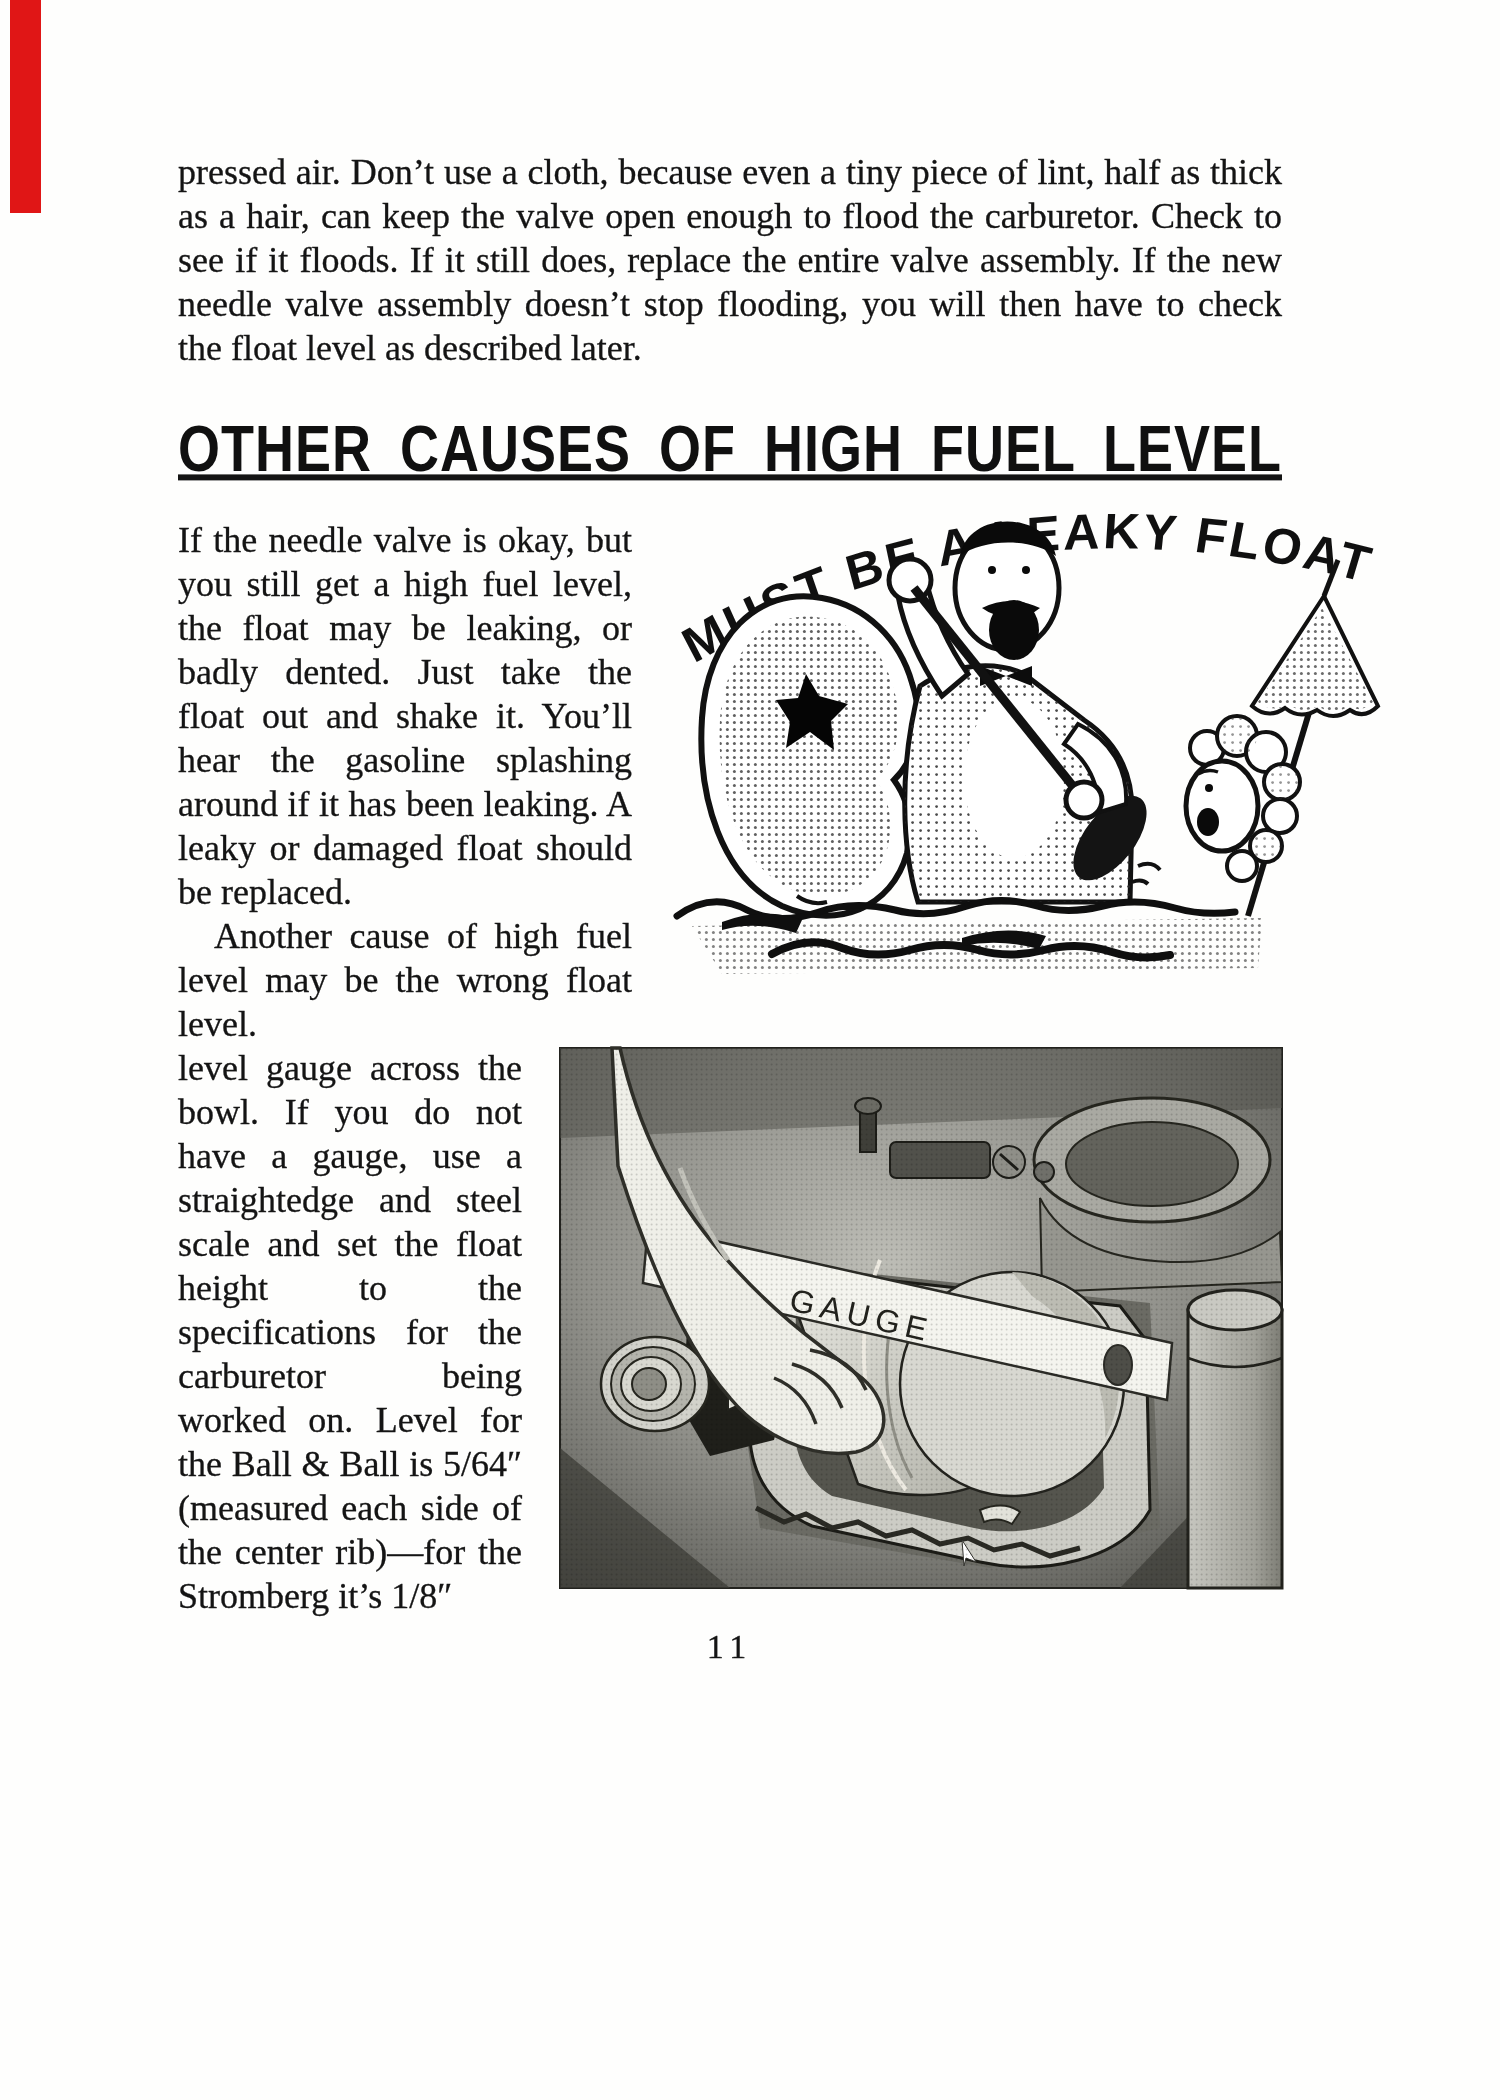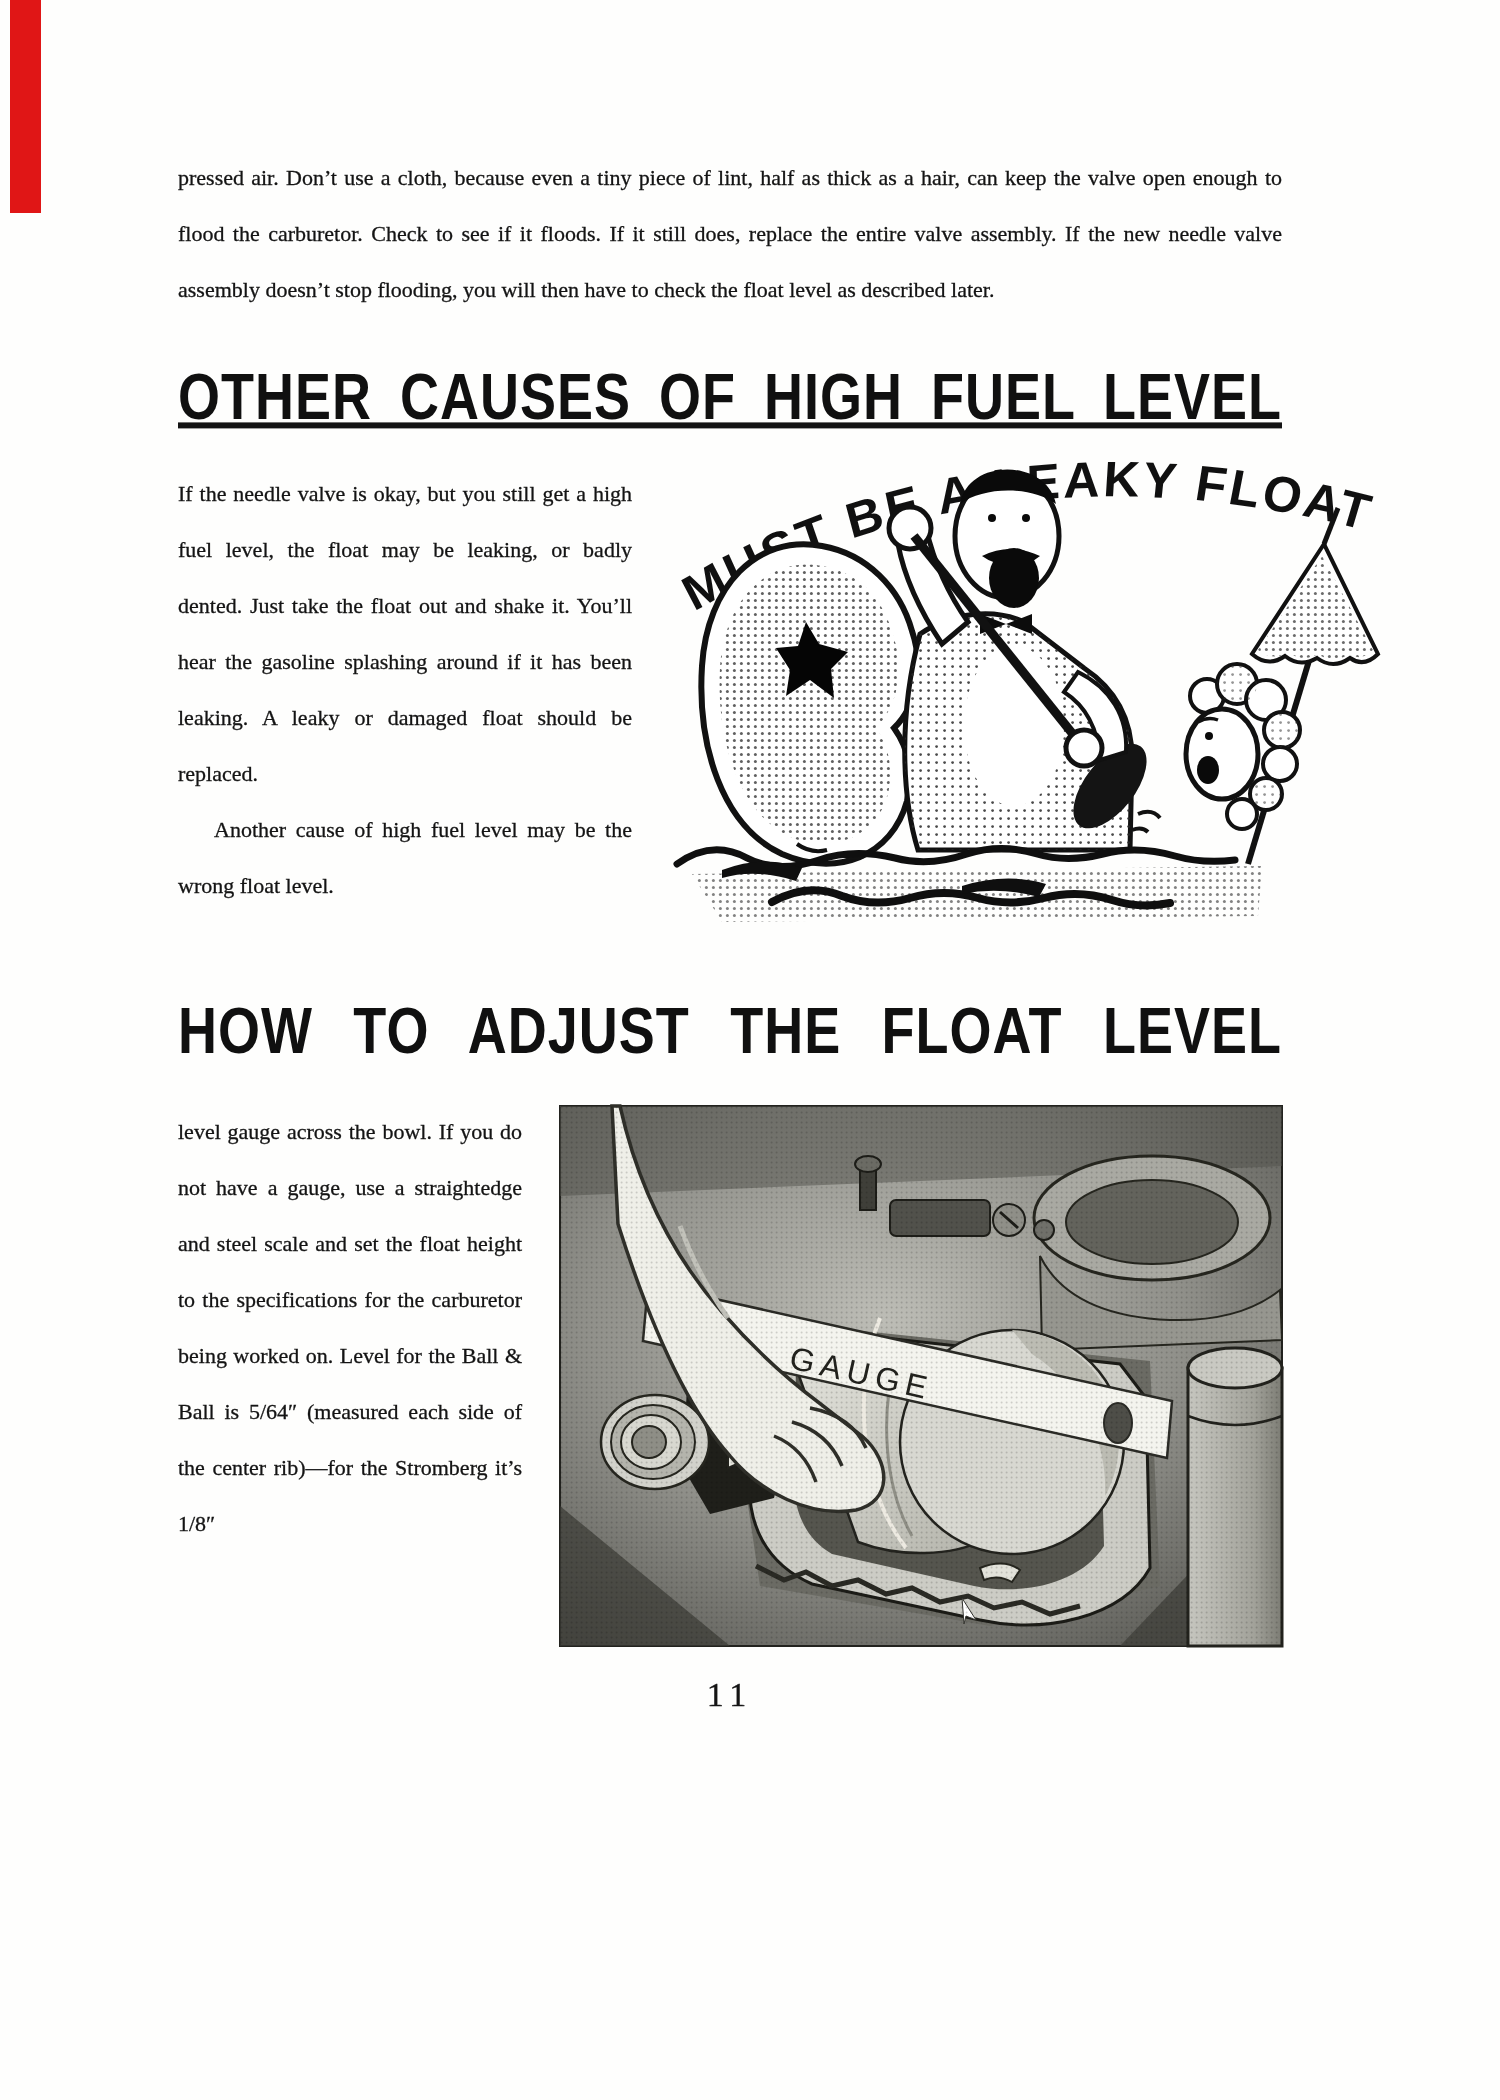--- a/index.html
+++ b/index.html
@@ -10,21 +10,21 @@
   }
   svg{overflow:visible;display:block;}
   .red-strip{
     position:absolute;left:10px;top:0;width:31px;height:213px;
     background:#e01616;
   }
   .content{
     position:absolute;left:178px;top:150px;width:1104px;
   }
   .bodytext{
-    font-size:22px;line-height:56px;text-align:justify;margin:0;
+    font-size:36px;line-height:44px;text-align:justify;margin:0;
     -webkit-text-stroke:0.3px #141414;
   }
   .ind{text-indent:36px;}
   .headwrap1{margin:42px 0 46px 0;text-decoration:underline;}
   .headwrap2{margin:62px 0 50px 0;}
   .heading{
     font-family:"Liberation Sans",sans-serif;font-weight:bold;
     font-size:54px;line-height:60px;letter-spacing:1px;margin:0;
     text-align:justify;text-align-last:justify;
     transform:scaleY(1.2);transform-origin:left top;
@@ -146,23 +146,20 @@
         <path d="M 110,486 q 36,-20 70,-6 q 32,12 68,2 q 34,-10 68,0 q 32,9 66,0 q 34,-9 68,2 q 28,9 58,3" stroke="#0f0f0f" stroke-width="8" fill="none" stroke-linecap="round"></path>
         <path d="M 60,454 q 42,-16 80,-2 l -6,13 q -40,-13 -74,-3 Z" fill="#0f0f0f"></path>
         <path d="M 300,470 q 44,-14 84,-2 l -7,13 q -40,-11 -77,-3 Z" fill="#0f0f0f"></path>
       </g>
     </svg>
 
     <p class="bodytext">If the needle valve is okay, but you still get a high fuel level, the float may be leaking, or badly dented. Just take the float out and shake it. You’ll hear the gasoline splashing around if it has been leaking. A leaky or damaged float should be replaced.</p>
     <p class="bodytext ind">Another cause of high fuel level may be the wrong float level.</p>
   </div>
 
-  <div class="headwrap2">
-    <div class="heading">HOW TO ADJUST THE FLOAT LEVEL</div>
-  </div>
 
 
   <div class="sec">
 
     <svg class="photo-float" viewBox="0 0 722 540" xmlns="http://www.w3.org/2000/svg">
       <defs>
         <radialGradient id="bgGrad" cx="45%" cy="40%" r="75%">
           <stop offset="0%" stop-color="#bdbdb6"></stop>
           <stop offset="55%" stop-color="#90908a"></stop>
           <stop offset="100%" stop-color="#575752"></stop>

